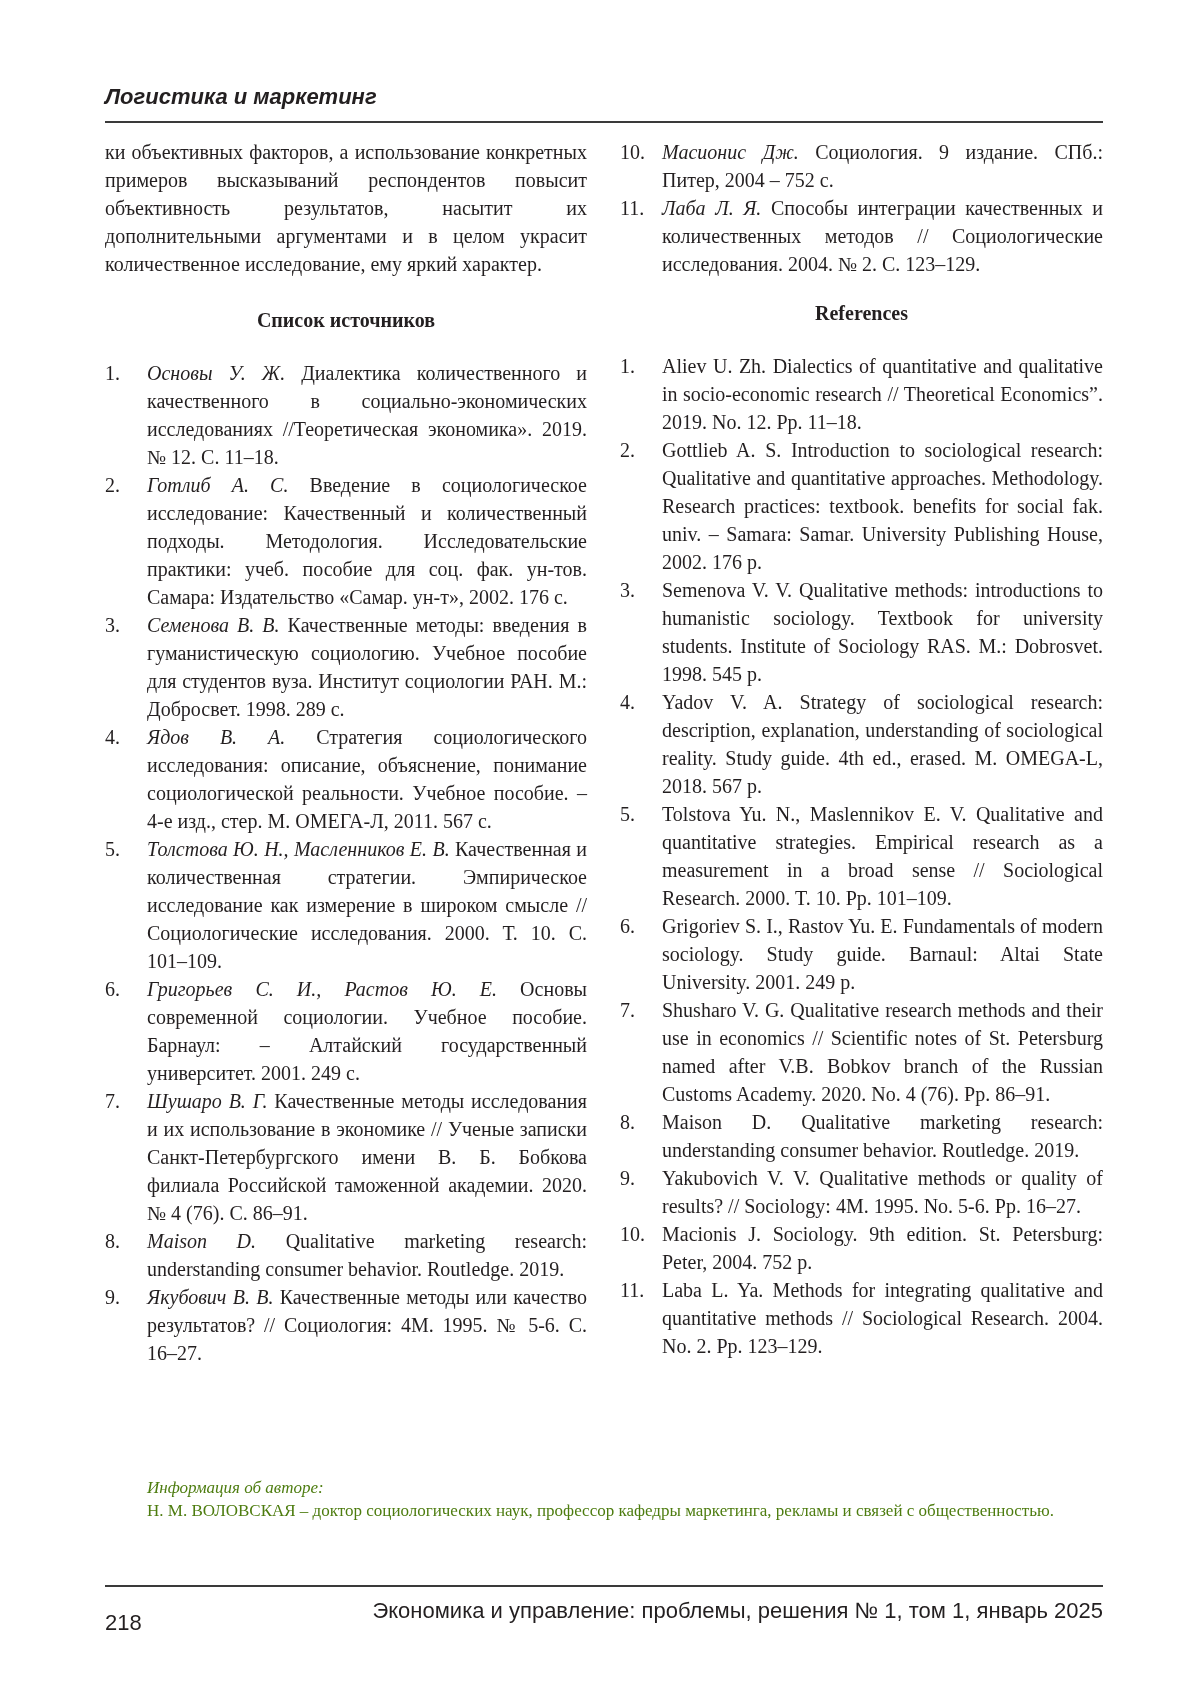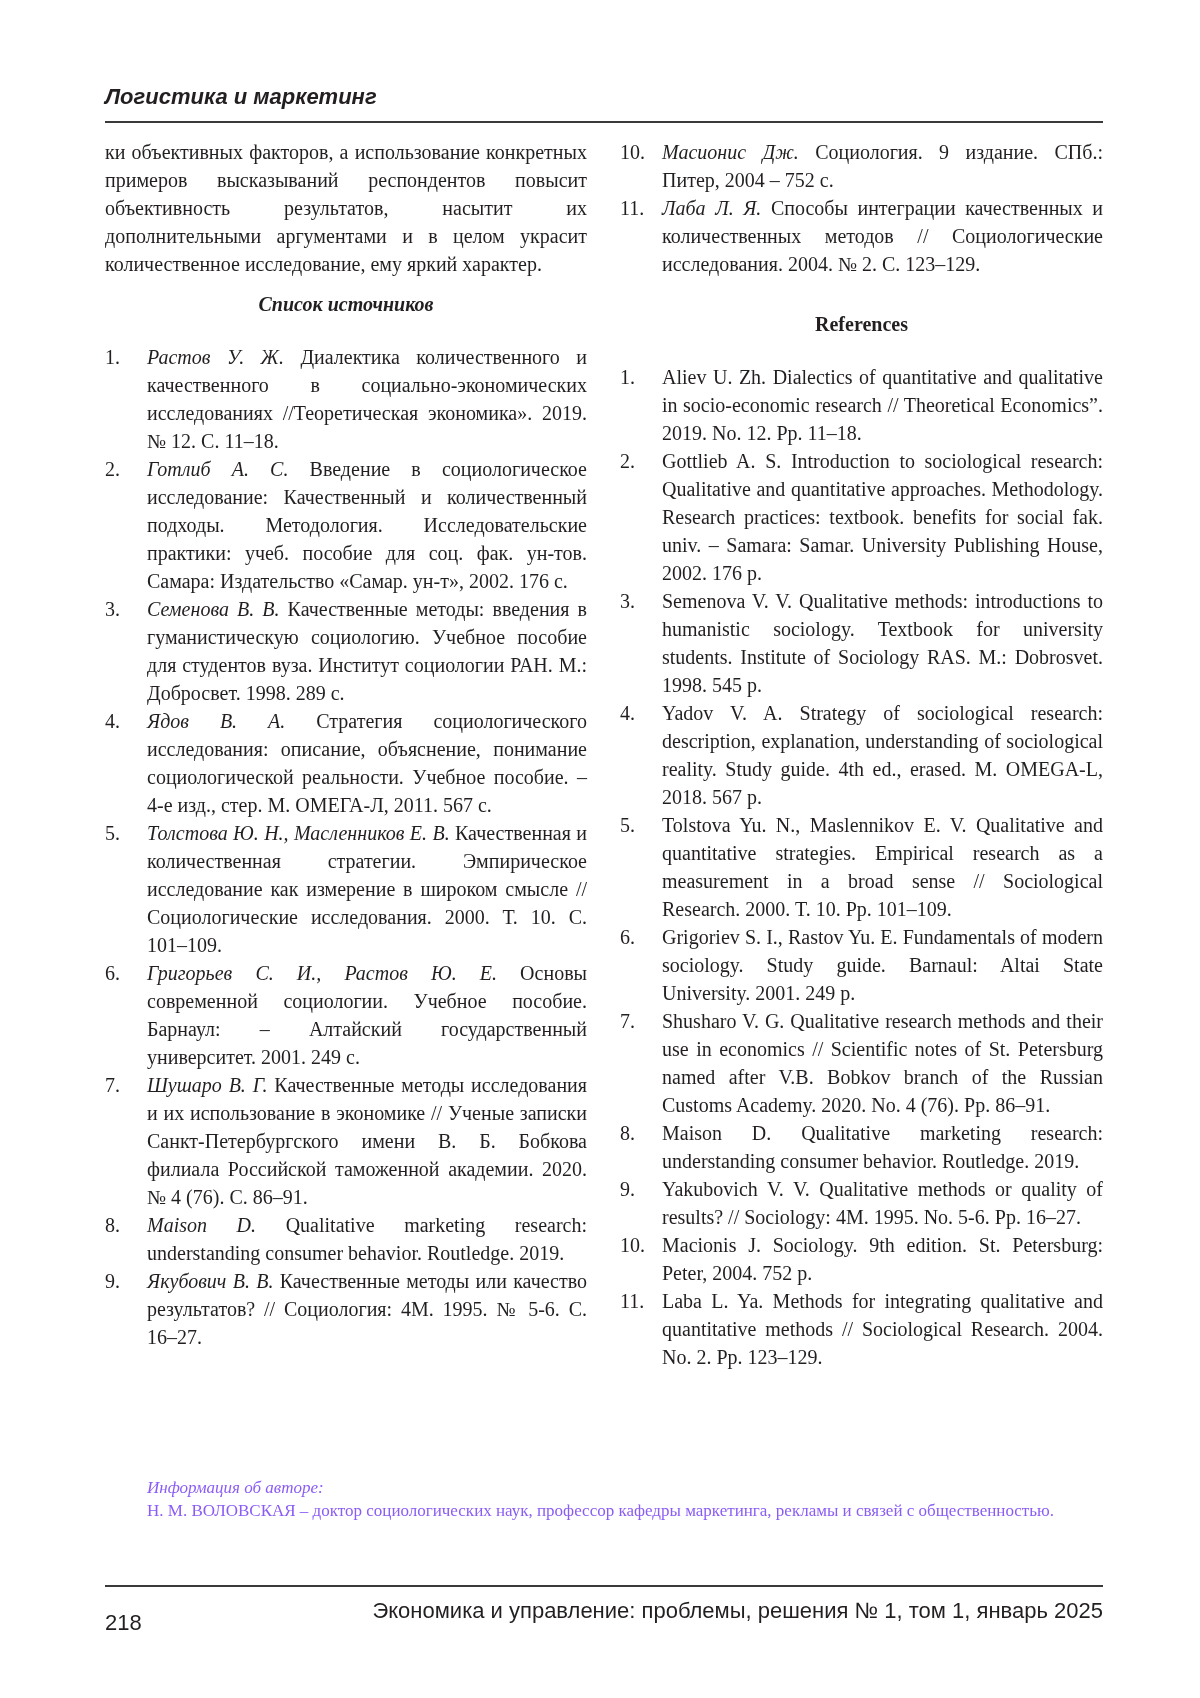--- a/index.html
+++ b/index.html
@@ -14,55 +14,55 @@
   .col { position:absolute; font-family:"Liberation Serif", serif; font-size:20px; line-height:28px; }
   .col.left { left:105px; top:138px; width:482px; }
   .col.right { left:620px; top:138px; width:483px; }
   p.body { margin:0; text-align:justify; text-align-last:left; }
   .heading { font-weight:bold; text-align:center; margin:0; }
   ol.refs { list-style:none; margin:0; padding:0; }
   ol.refs li { position:relative; padding-left:42px; text-align:justify; text-align-last:left; }
   ol.refs li .num { position:absolute; left:0; top:0; }
   .author { font-style:italic; }
   .author-info { position:absolute; left:147px; top:1476px; width:958px;
-    font-family:"Liberation Serif", serif; font-size:17px; line-height:23px; color:#8b5cf6; }
+    font-family:"Liberation Serif", serif; font-size:17px; line-height:23px; color:#4d7c0f; }
   .author-info .label { font-style:italic; }
   .footer { position:absolute; top:1598px; left:105px; width:998px;
     font-family:"Liberation Sans", sans-serif; font-size:22px; color:#231f20; }
   .footer .page-num { position:absolute; left:0; top:12px; }
   .footer .journal { position:absolute; right:0; top:0; white-space:nowrap; }
 </style>
 </head>
 <body>
 
 <div class="running-head">Логистика и маркетинг</div>
 <div class="rule top"></div>
 
 <div class="col left">
   <p class="body">ки объективных факторов, а использование конкретных примеров высказываний респондентов повысит объективность результатов, насытит их дополнительными аргументами и в целом украсит количественное исследование, ему яркий характер.</p>
-  <p class="heading" style="margin-top:12px; margin-bottom:25px;font-style:italic;">Список источников</p>
+  <p class="heading" style="margin-top:28px; margin-bottom:25px;">Список источников</p>
   <ol class="refs">
-    <li><span class="num">1.</span><span class="author">Растов У. Ж.</span><span> Диалектика количественного и качественного в социально-экономических исследованиях //Теоретическая экономика». 2019. № 12. С. 11–18.</span></li>
+    <li><span class="num">1.</span><span class="author">Основы У. Ж.</span><span> Диалектика количественного и качественного в социально-экономических исследованиях //Теоретическая экономика». 2019. № 12. С. 11–18.</span></li>
     <li><span class="num">2.</span><span class="author">Готлиб А. С.</span><span> Введение в социологическое исследование: Качественный и количественный подходы. Методология. Исследовательские практики: учеб. пособие для соц. фак. ун-тов. Самара: Издательство «Самар. ун-т», 2002. 176 с.</span></li>
     <li><span class="num">3.</span><span class="author">Семенова В. В.</span><span> Качественные методы: введения в гуманистическую социологию. Учебное пособие для студентов вуза. Институт социологии РАН. М.: Добросвет. 1998. 289 с.</span></li>
     <li><span class="num">4.</span><span class="author">Ядов В. А.</span><span> Стратегия социологического исследования: описание, объяснение, понимание социологической реальности. Учебное пособие. – 4-е изд., стер. М. ОМЕГА-Л, 2011. 567 с.</span></li>
     <li><span class="num">5.</span><span class="author">Толстова Ю. Н., Масленников Е. В.</span><span> Качественная и количественная стратегии. Эмпирическое исследование как измерение в широком смысле //Социологические исследования. 2000. Т. 10. С. 101–109.</span></li>
     <li><span class="num">6.</span><span class="author">Григорьев С. И., Растов Ю. Е.</span><span> Основы современной социологии. Учебное пособие. Барнаул: – Алтайский государственный университет. 2001. 249 с.</span></li>
     <li><span class="num">7.</span><span class="author">Шушаро В. Г.</span><span> Качественные методы исследования и их использование в экономике // Ученые записки Санкт-Петербургского имени В. Б. Бобкова филиала Российской таможенной академии. 2020. № 4 (76). С. 86–91.</span></li>
     <li><span class="num">8.</span><span class="author">Maison D.</span><span> Qualitative marketing research: understanding consumer behavior. Routledge. 2019.</span></li>
     <li><span class="num">9.</span><span class="author">Якубович В. В.</span><span> Качественные методы или качество результатов? // Социология: 4М. 1995. № 5-6. С. 16–27.</span></li>
   </ol>
 </div>
 
 <div class="col right">
   <ol class="refs">
     <li><span class="num">10.</span><span class="author">Масионис Дж.</span><span> Социология. 9 издание. СПб.: Питер, 2004 – 752 с.</span></li>
     <li><span class="num">11.</span><span class="author">Лаба Л. Я.</span><span> Способы интеграции качественных и количественных методов // Социологические исследования. 2004. № 2. С. 123–129.</span></li>
   </ol>
-  <p class="heading" style="margin-top:32px; margin-bottom:25px;">References</p>
+  <p class="heading" style="margin-top:21px; margin-bottom:25px;">References</p>
   <ol class="refs">
     <li><span class="num">1.</span><span>Aliev U. Zh. Dialectics of quantitative and qualitative in socio-economic research // Theoretical Economics”. 2019. No. 12. Pp. 11–18.</span></li>
     <li><span class="num">2.</span><span>Gottlieb A. S. Introduction to sociological research: Qualitative and quantitative approaches. Methodology. Research practices: textbook. benefits for social fak. univ. – Samara: Samar. University Publishing House, 2002. 176 p.</span></li>
     <li><span class="num">3.</span><span>Semenova V. V. Qualitative methods: introductions to humanistic sociology. Textbook for university students. Institute of Sociology RAS. M.: Dobrosvet. 1998. 545 p.</span></li>
     <li><span class="num">4.</span><span>Yadov V. A. Strategy of sociological research: description, explanation, understanding of sociological reality. Study guide. 4th ed., erased. M. OMEGA-L, 2018. 567 p.</span></li>
     <li><span class="num">5.</span><span>Tolstova Yu. N., Maslennikov E. V. Qualitative and quantitative strategies. Empirical research as a measurement in a broad sense // Sociological Research. 2000. T. 10. Pp. 101–109.</span></li>
     <li><span class="num">6.</span><span>Grigoriev S. I., Rastov Yu. E. Fundamentals of modern sociology. Study guide. Barnaul: Altai State University. 2001. 249 p.</span></li>
     <li><span class="num">7.</span><span>Shusharo V. G. Qualitative research methods and their use in economics // Scientific notes of St. Petersburg named after V.B. Bobkov branch of the Russian Customs Academy. 2020. No. 4 (76). Pp. 86–91.</span></li>
     <li><span class="num">8.</span><span>Maison D. Qualitative marketing research: understanding consumer behavior. Routledge. 2019.</span></li>
     <li><span class="num">9.</span><span>Yakubovich V. V. Qualitative methods or quality of results? // Sociology: 4M. 1995. No. 5-6. Pp. 16–27.</span></li>

